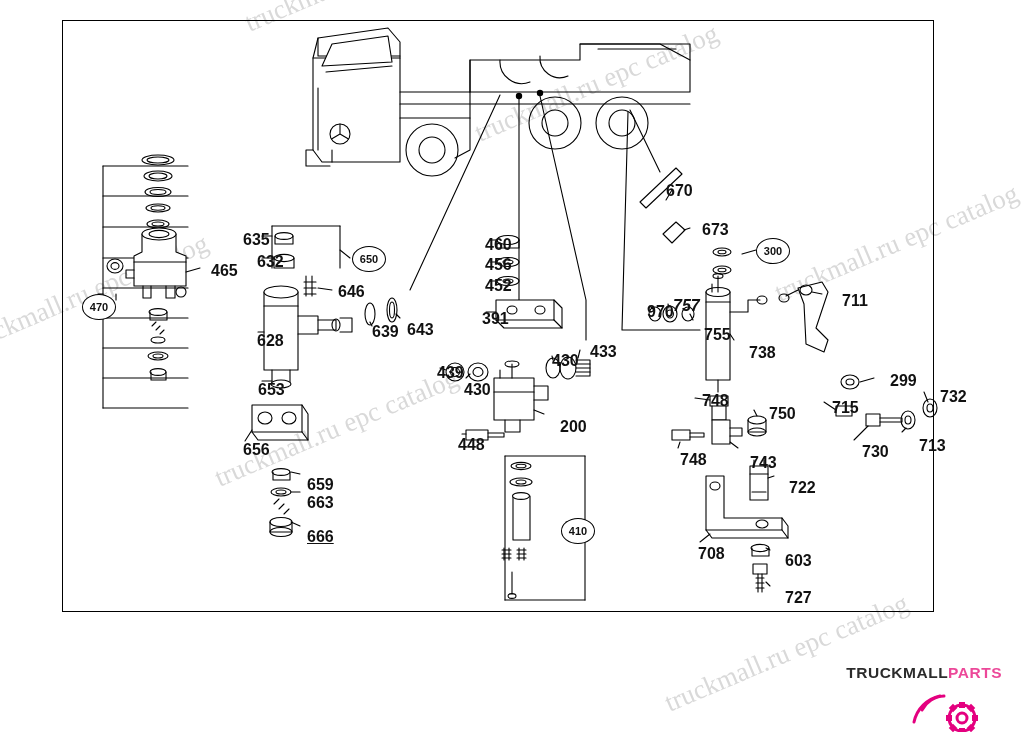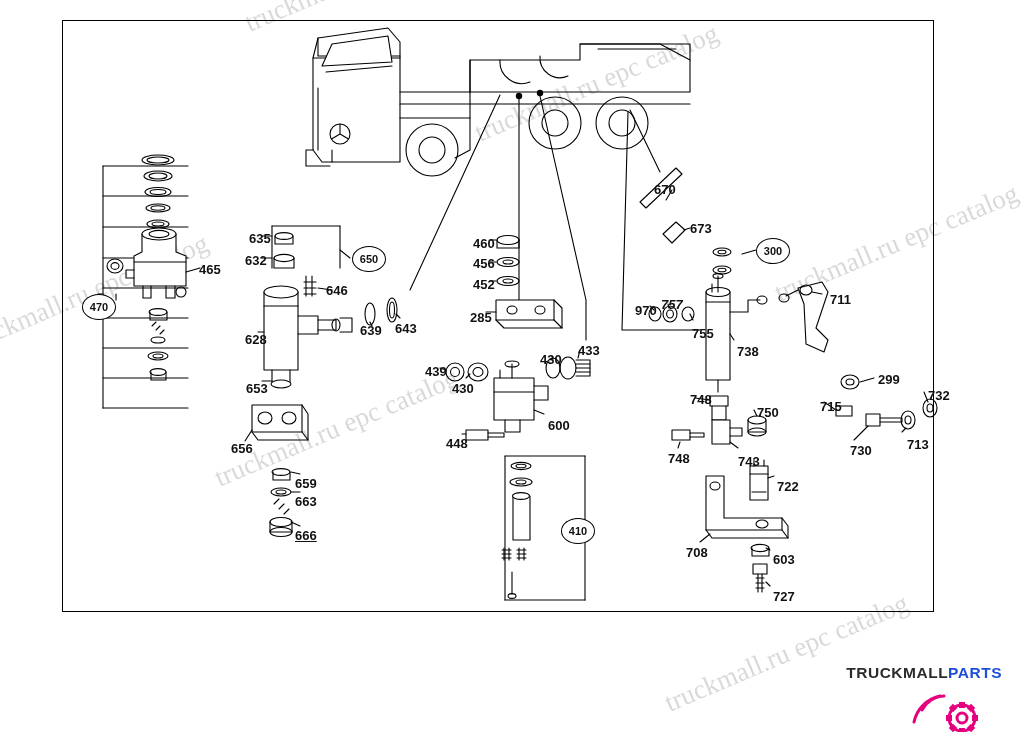--- a/index.html
+++ b/index.html
@@ -28,25 +28,26 @@
     width: 872px;
     height: 592px;
     border: 1.5px solid #000;
     box-sizing: border-box;
     background: transparent;
   }
   
   .lbl {
     position: absolute;
     font-family: "Liberation Sans", sans-serif;
-    font-size: 13px;
+    font-size: 16px;
     font-weight: bold;
     color: #111;
     white-space: nowrap;
     letter-spacing: 0px;
+    margin-left: 12px;
   }
   
   .circ {
     position: absolute;
     width: 34px;
     height: 26px;
     border: 1.4px solid #000;
     border-radius: 50%;
     box-sizing: border-box;
     display: flex;
@@ -80,21 +81,21 @@
   .brand-text {
     position: absolute;
     right: 6px;
     top: 4px;
     font-family: "Liberation Sans", sans-serif;
     font-size: 15.5px;
     font-weight: bold;
     letter-spacing: 0.5px;
     color: #2b2b2b;
   }
-  .brand-text .pink { color: #1d4ed8; }
+  .brand-text .pink { color: #ec4899; }
   svg { display: block; }
 </style>
 </head>
 <body>
 
 <div id="stage">
 
   <div>
     <div class="wm" style="left:240px; top:10px;">truckmall.ru epc catalog</div>
     <div class="wm" style="left:470px; top:120px;">truckmall.ru epc catalog</div>
@@ -402,40 +403,40 @@
       <path d="M756 250 L742 254"></path>
     </g>
   </svg>
 
   <div class="circ" style="left:82px;  top:294px;">470</div>
   <div class="circ" style="left:352px; top:246px;">650</div>
   <div class="circ" style="left:756px; top:238px;">300</div>
   <div class="circ" style="left:561px; top:518px;">410</div>
 
   <div class="lbl" style="left:199px; top:262px;">465</div>
-  <div class="lbl" style="left:249px; top:231px;">635</div>
+  <div class="lbl" style="left:231px; top:231px;">635</div>
   <div class="lbl" style="left:245px; top:253px;">632</div>
   <div class="lbl" style="left:326px; top:283px;">646</div>
   <div class="lbl" style="left:245px; top:332px;">628</div>
   <div class="lbl" style="left:360px; top:323px;">639</div>
   <div class="lbl" style="left:395px; top:321px;">643</div>
   <div class="lbl" style="left:246px; top:381px;">653</div>
   <div class="lbl" style="left:231px; top:441px;">656</div>
   <div class="lbl" style="left:295px; top:476px;">659</div>
   <div class="lbl" style="left:295px; top:494px;">663</div>
   <div class="lbl" style="left:295px; top:528px;text-decoration:underline;">666</div>
   <div class="lbl" style="left:473px; top:236px;">460</div>
   <div class="lbl" style="left:473px; top:256px;">456</div>
   <div class="lbl" style="left:473px; top:277px;">452</div>
-  <div class="lbl" style="left:470px; top:310px;">285</div>
+  <div class="lbl" style="left:470px; top:310px;">391</div>
   <div class="lbl" style="left:425px; top:364px;">439</div>
   <div class="lbl" style="left:452px; top:381px;">430</div>
   <div class="lbl" style="left:540px; top:352px;">430</div>
   <div class="lbl" style="left:578px; top:343px;">433</div>
-  <div class="lbl" style="left:548px; top:418px;">600</div>
+  <div class="lbl" style="left:548px; top:418px;">200</div>
   <div class="lbl" style="left:446px; top:436px;">448</div>
   <div class="lbl" style="left:654px; top:182px;">670</div>
   <div class="lbl" style="left:690px; top:221px;">673</div>
   <div class="lbl" style="left:635px; top:303px;">970</div>
   <div class="lbl" style="left:661px; top:297px;font-style:italic;">757</div>
   <div class="lbl" style="left:692px; top:326px;">755</div>
   <div class="lbl" style="left:737px; top:344px;">738</div>
   <div class="lbl" style="left:830px; top:292px;">711</div>
   <div class="lbl" style="left:878px; top:372px;">299</div>
   <div class="lbl" style="left:928px; top:388px;">732</div>

